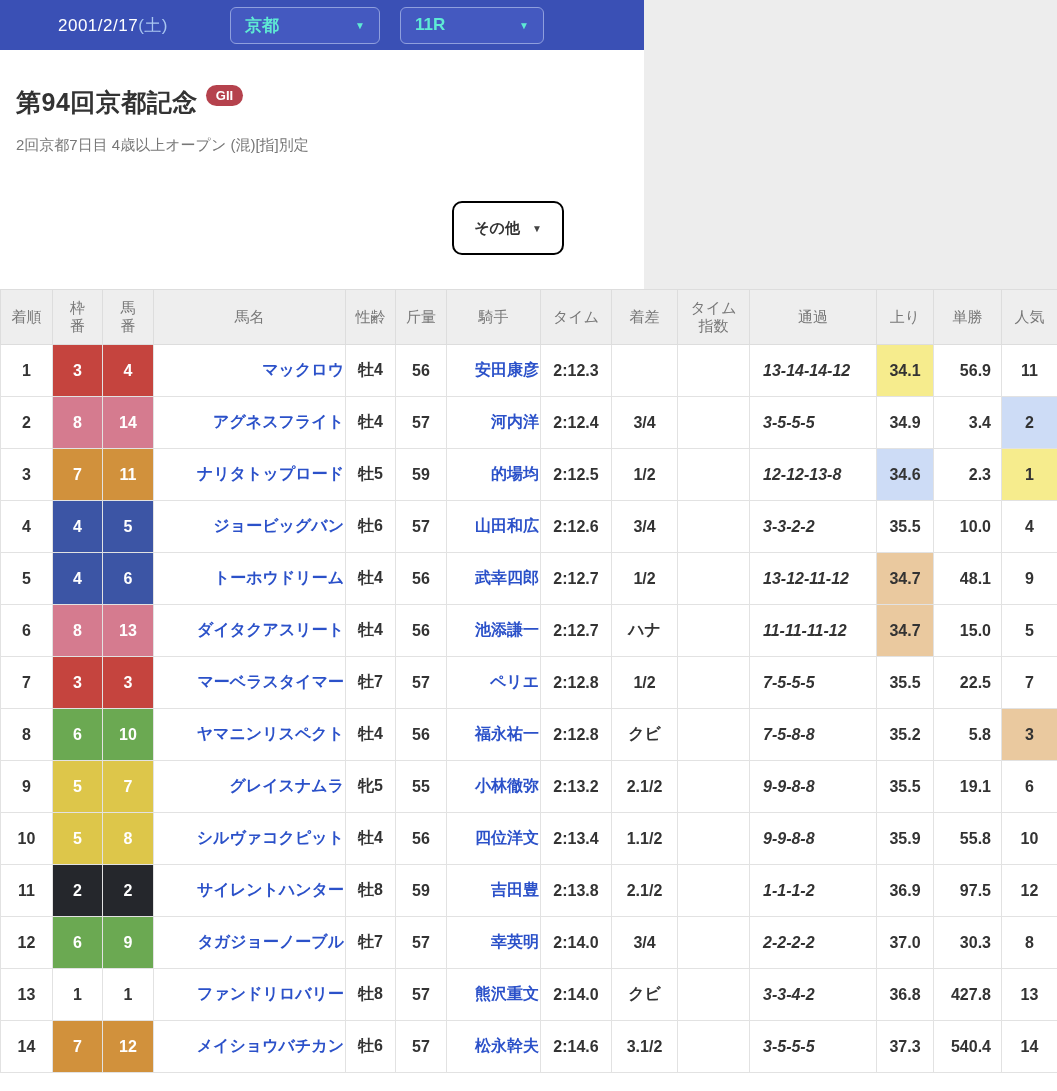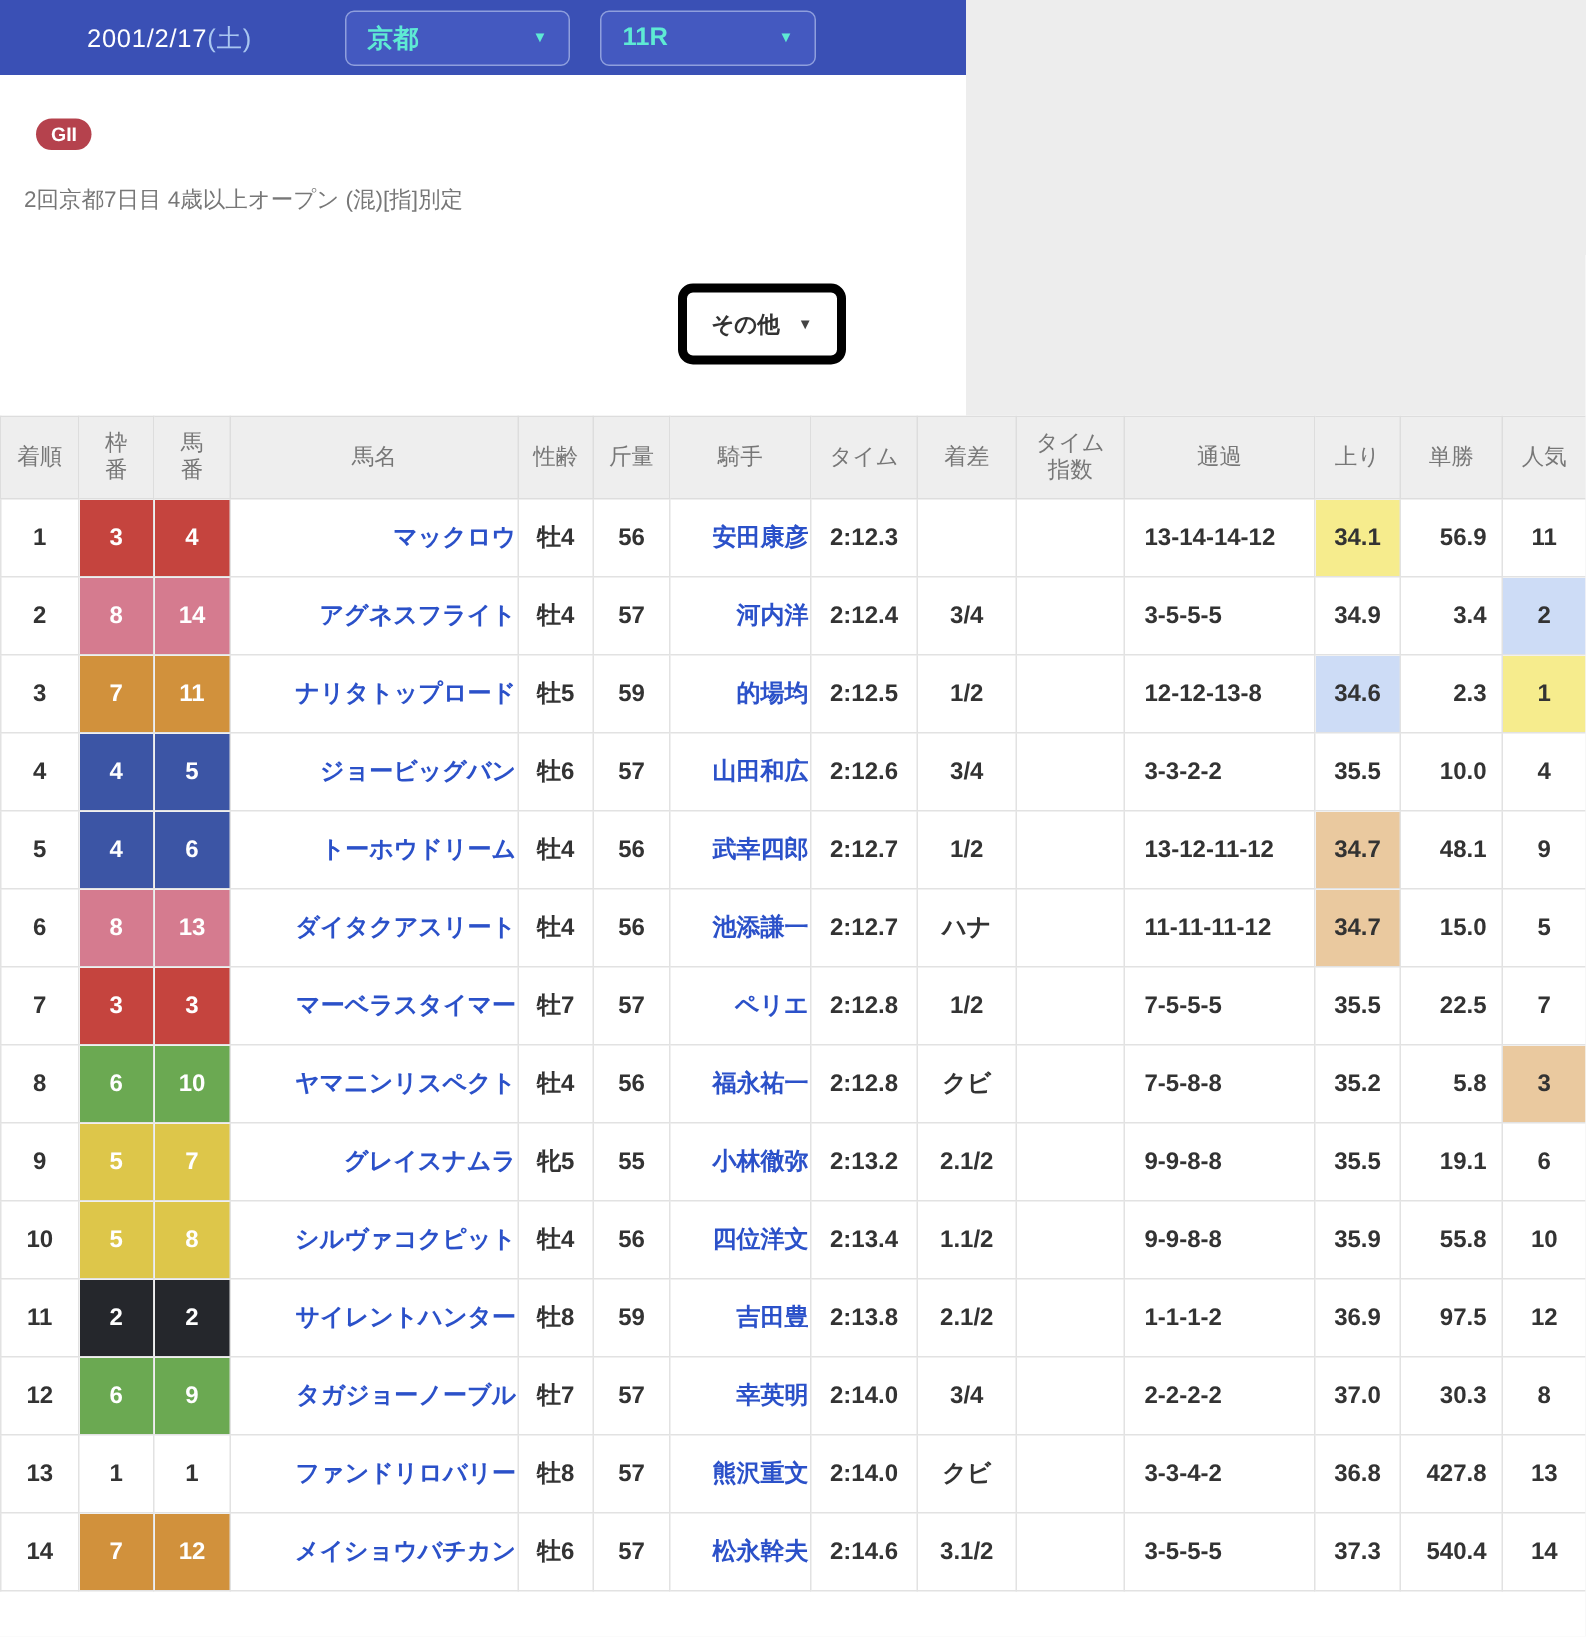--- a/index.html
+++ b/index.html
@@ -33,40 +33,40 @@
   .grade-badge{
     margin-left:8px;background:#b5424d;color:#fff;font-weight:bold;
     font-size:13px;border-radius:12px;padding:3px 10px;position:relative;top:-7px;
   }
   .info1{margin-top:13px;font-size:16px;color:#777;display:flex;align-items:center;}
   .info1 .course{color:#49a84c;margin:0 6px 0 8px;}
   .info1 .sun{color:#f0932b;font-size:20px;margin:0 2px;}
   .info2{margin-top:17px;font-size:15px;color:#777;}
   .other-row{display:flex;justify-content:flex-end;padding:46px 64px 0 0;}
   .other-btn{
-    width:112px;height:54px;background:#fff;border:6px solid #000000;border-radius:10px;
+    width:112px;height:54px;background:#fff;border:2px solid #000000;border-radius:10px;
     font-size:15px;font-weight:bold;color:#333;display:flex;align-items:center;
     justify-content:center;cursor:pointer;box-sizing:border-box;
   }
   .other-btn .caret{font-size:10px;margin-left:12px;color:#444;}
   .spacer-below{height:34px;background:#fff;width:644px;}
 
   
   .table-wrap{width:1057px;height:884px;overflow:hidden;background:#fff;}
   table{border-collapse:collapse;table-layout:fixed;width:1057px;}
   th,td{border:1px solid #e2e2e2;box-sizing:border-box;overflow:hidden;white-space:nowrap;}
   thead th{
     background:#eee;color:#777;font-size:15px;font-weight:normal;
     height:55px;text-align:center;line-height:18px;border-color:#ddd;
   }
   tbody td{height:52px;background:#fff;font-size:16px;text-align:center;color:#333;}
   td.waku,td.uma{font-weight:bold;color:#fff;font-size:16px;}
   td.name,td.jockey{text-align:right;padding-left:12px;}
   td.name a,td.jockey a{color:#2b51c9;font-weight:bold;text-decoration:none;}
-  td.passing{text-align:left;padding-left:13px;font-weight:bold;}
+  td.passing{text-align:left;padding-left:13px;font-weight:bold;font-style:italic;}
   td.odds{text-align:right;padding-right:10px;font-weight:bold;}
   td.rank,td.sexage,td.weight,td.time,td.margin,td.agari,td.pop{font-weight:bold;}
 </style>
 </head>
 <body>
 
 <div class="app-col">
   <div class="topbar">
     <span class="date"><span>2001/2/17</span><span class="day">(土)</span></span>
     <div class="tb-btn" id="venue-btn">
@@ -74,20 +74,21 @@
       <span class="caret">▼</span>
     </div>
     <div class="tb-btn" id="race-btn">
       <span>11R</span>
       <span class="caret">▼</span>
     </div>
   </div>
 
   <div class="race-head">
     <div class="title-row">
+      <span class="race-title">第94回京都記念</span>
       <span class="grade-badge">GII</span>
     </div>
     <div class="info2">2回京都7日目 4歳以上オープン (混)[指]別定</div>
     <div class="other-row">
       <div class="other-btn">
         <span>その他</span>
         <span class="caret">▼</span>
       </div>
     </div>
   </div>

